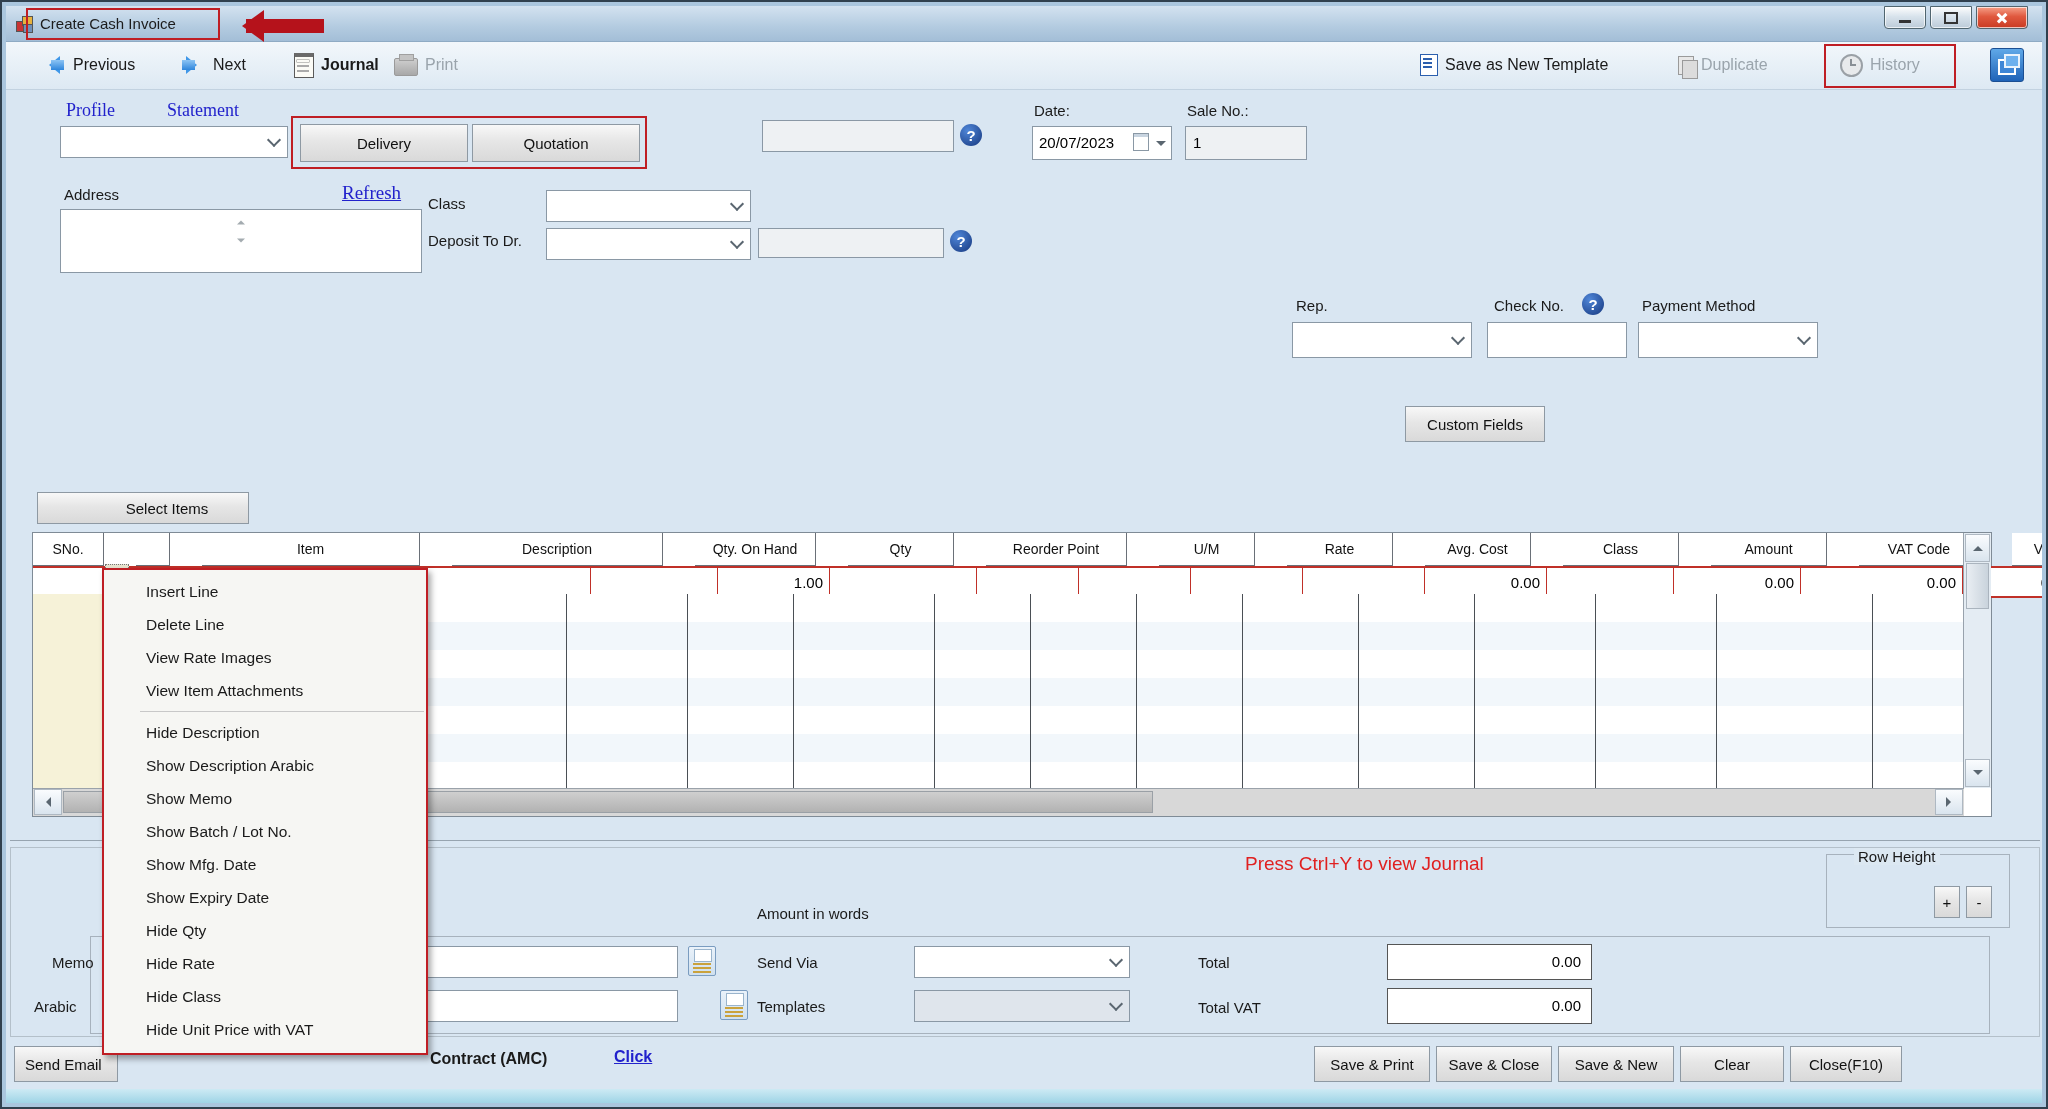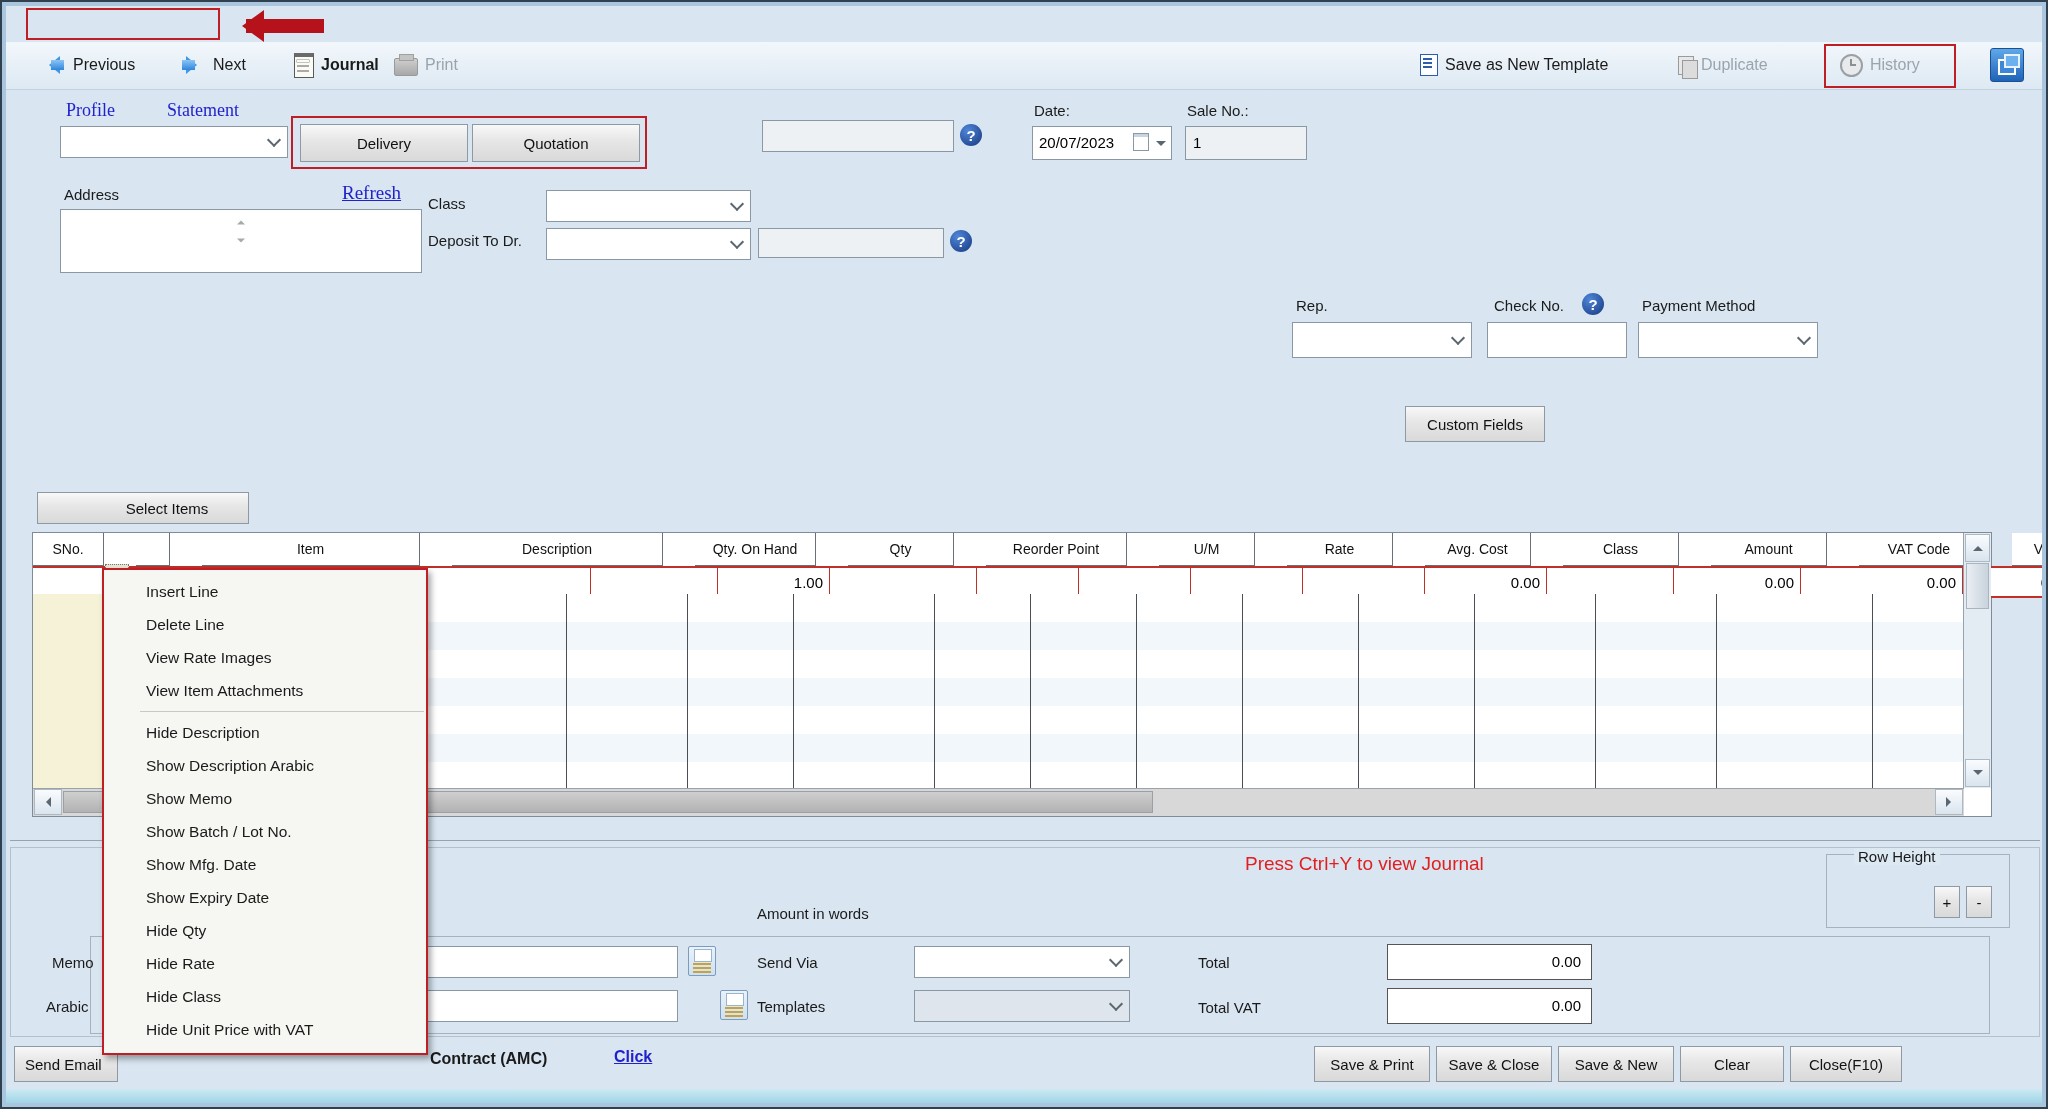--- a/index.html
+++ b/index.html
@@ -85,20 +85,38 @@
   
   .redtext{color:#e02020;font-size:19px;}
   .groupbox{border:1px solid #a7b2bd;}
 </style>
 </head>
 <body>
 
 <div id="win">
 
   
+  <div class="abs titlebar">
+    <div class="abs appicon" style="left:10px;top:10px;">
+      <span style="left:0;top:5px;width:8px;height:9px;background:#c83434;"></span>
+      <span style="left:6px;top:0;width:9px;height:8px;background:#e8b23c;"></span>
+      <span style="left:7px;top:8px;width:8px;height:7px;background:#7090b8;"></span>
+    </div>
+    <div class="abs apptitle" style="left:34px;top:0;">Create Cash Invoice</div>
+    <div class="abs wbtn" style="left:1878px;top:0;">
+        <span class="glyphbar" style="width:12px;height:3px;transform:translate(-50%,2px);"></span>
+      </div>
+    <div class="abs wbtn" style="left:1924px;top:0;">
+        <span class="maxbox"></span>
+      </div>
+    <div class="abs wbtn close" style="left:1970px;top:0;">
+        <span class="x1"></span>
+        <span class="x2"></span>
+      </div>
+  </div>
   
   <div class="abs redbox" style="left:24px;top:6px;width:194px;height:32px;"></div>
   <div class="abs redarrow" style="left:224px;top:8px;width:100px;height:32px;"></div>
 
   
   <div class="abs toolbar">
     <div id="tb-left">
         <div class="tbitem" style="left: 34px;">
           <span class="ic arrowL"></span>
           <span>Previous</span>
@@ -284,21 +302,21 @@
   <div class="abs btn" style="left:1932px;top:884px;width:26px;height:32px;">+</div>
   <div class="abs btn" style="left:1964px;top:884px;width:26px;height:32px;">-</div>
 
   <div class="abs lbl" style="left:755px;top:903px;">Amount in words</div>
   <div class="abs groupbox" style="left:88px;top:934px;width:1900px;height:98px;"></div>
 
   <div class="abs lbl" style="left:50px;top:952px;">Memo</div>
   <div class="abs txt" style="left:108px;top:944px;width:568px;height:32px;"></div>
   <div class="abs ic floppy" style="left:686px;top:944px;"></div>
 
-  <div class="abs lbl" style="left:44px;top:996px;">Arabic</div>
+  <div class="abs lbl" style="left:32px;top:996px;">Arabic</div>
   <div class="abs txt" style="left:108px;top:988px;width:568px;height:32px;"></div>
   <div class="abs ic floppy" style="left:686px;top:988px;"></div>
 
   <div class="abs lbl" style="left:755px;top:952px;">Send Via</div>
   <div class="abs combo" style="left:912px;top:944px;width:216px;height:32px;">
       <span class="chev"></span>
     </div>
   <div class="abs lbl" style="left:755px;top:996px;">Templates</div>
   <div class="abs combo gray" style="left:912px;top:988px;width:216px;height:32px;">
       <span class="chev"></span>

